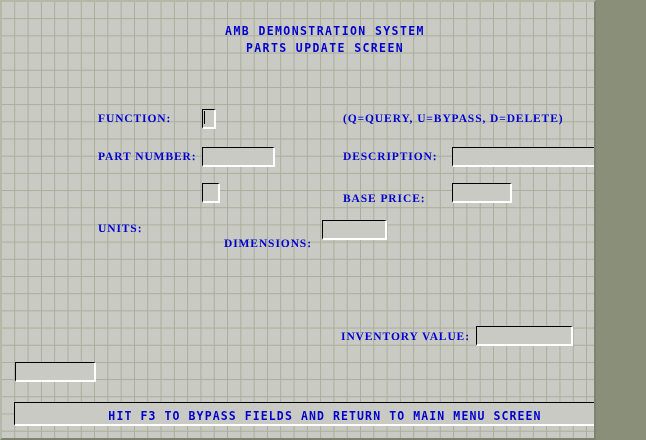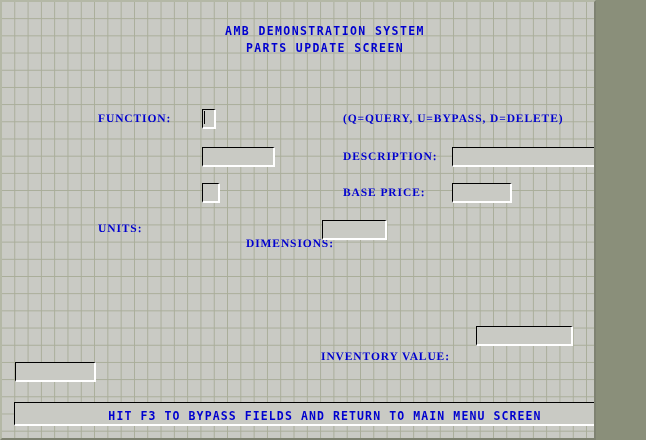--- a/index.html
+++ b/index.html
@@ -120,45 +120,46 @@
   <div class="title" style="top:22px;">AMB DEMONSTRATION SYSTEM</div>
   <div class="title" style="top:39px;">PARTS UPDATE SCREEN</div>
 
   <div class="lbl" style="left:96px; top:111px;">FUNCTION:</div>
   <div class="field" style="left:200px; top:107px; width:14px; height:20px;">
     <div class="caret"></div>
     <input class="field-inner" type="text" maxlength="1" style="padding-left: 3px;" value="">
   </div>
   <div class="lbl" style="left:341px; top:111px;">(Q=QUERY, U=BYPASS, D=DELETE)</div>
 
+  <div class="lbl" style="left:96px; top:149px;">PART NUMBER:</div>
   <div class="field" style="left:200px; top:145px; width:73px; height:20px;">
     <input class="field-inner" type="text" value="" style="">
   </div>
 
   <div class="lbl" style="left:341px; top:149px;text-align:right;">DESCRIPTION:</div>
   <div class="field" style="left:450px; top:145px; width:161px; height:20px;">
     <input class="field-inner" type="text" value="" style="">
   </div>
 
   <div class="lbl" style="left:96px; top:185px;margin-top:36px;">UNITS:</div>
   <div class="field" style="left:200px; top:181px; width:18px; height:20px;">
     <input class="field-inner" type="text" value="" style="">
   </div>
 
-  <div class="lbl" style="left:341px; top:185px;">BASE PRICE:</div>
+  <div class="lbl" style="left:341px; top:191px;">BASE PRICE:</div>
   <div class="field" style="left:450px; top:181px; width:60px; height:20px;">
     <input class="field-inner" type="text" value="" style="">
   </div>
 
-  <div class="lbl" style="left:222px; top:236px;margin-left:22px;">DIMENSIONS:</div>
+  <div class="lbl" style="left:222px; top:236px;">DIMENSIONS:</div>
   <div class="field" style="left:320px; top:218px; width:65px; height:20px;">
     <input class="field-inner" type="text" value="" style="">
   </div>
 
-  <div class="lbl" style="left:319px; top:329px;margin-top:20px;">INVENTORY VALUE:</div>
+  <div class="lbl" style="left:339px; top:329px;">INVENTORY VALUE:</div>
   <div class="field" style="left:474px; top:324px; width:97px; height:20px;">
     <input class="field-inner" type="text" value="" style="">
   </div>
 
   <div class="field" style="left:13px; top:360px; width:81px; height:20px;">
     <input class="field-inner" type="text" value="" style="">
   </div>
 
   <div id="statusbar" style="left:12px; top:400px; width:624px; height:24px;"></div>
   <div id="status-text" style="top:407px;">HIT F3 TO BYPASS FIELDS AND RETURN TO MAIN MENU SCREEN</div>

